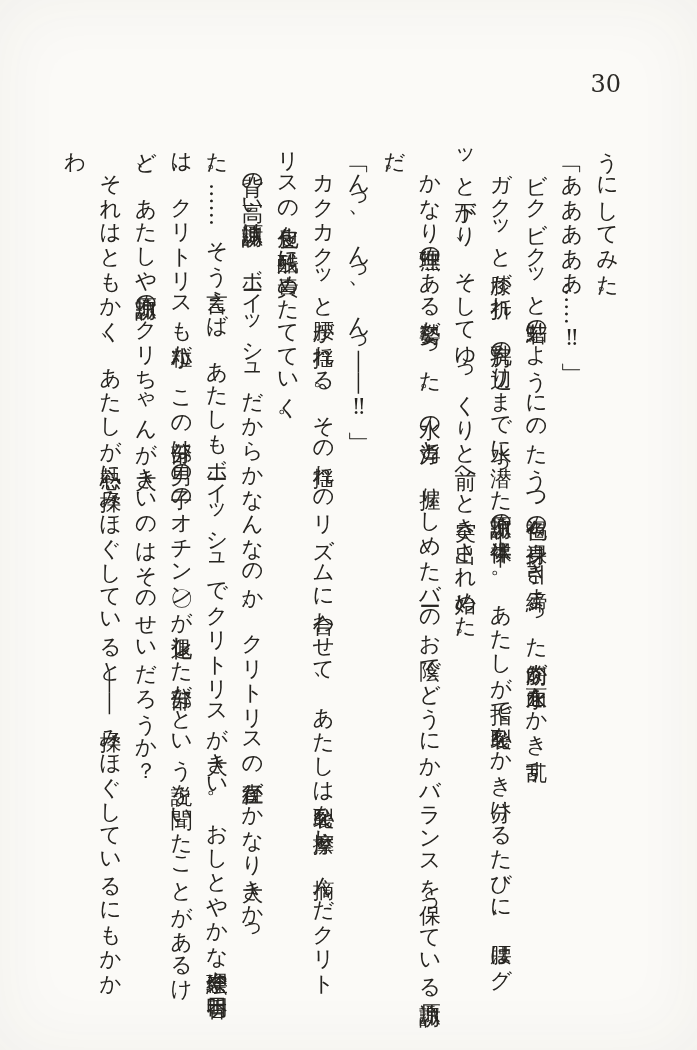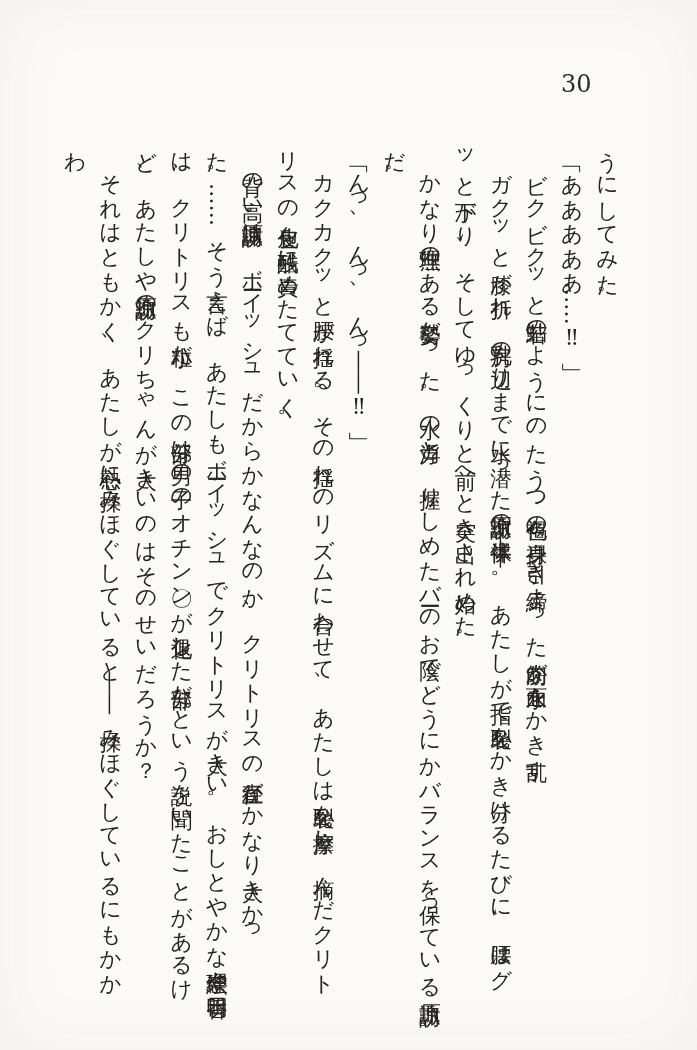--- a/index.html
+++ b/index.html
@@ -14,21 +14,21 @@
     background: #fbfaf7;
     overflow: hidden;
     font-family: "DejaVu Serif", "Liberation Serif", serif;
     box-shadow: inset 0 0 70px rgba(60,55,45,0.05);
   }
   .page-number {
     position: absolute;
     top: 70px;
     left: 561px;
     width: 60px;
-    text-align: left;
+    text-align: right;
     font-size: 24px;
     color: #2c2a26;
   }
   .text-block {
     position: absolute;
     top: 137px;
     right: 72px;
     height: 866px;
     writing-mode: vertical-rl;
     text-orientation: mixed;

